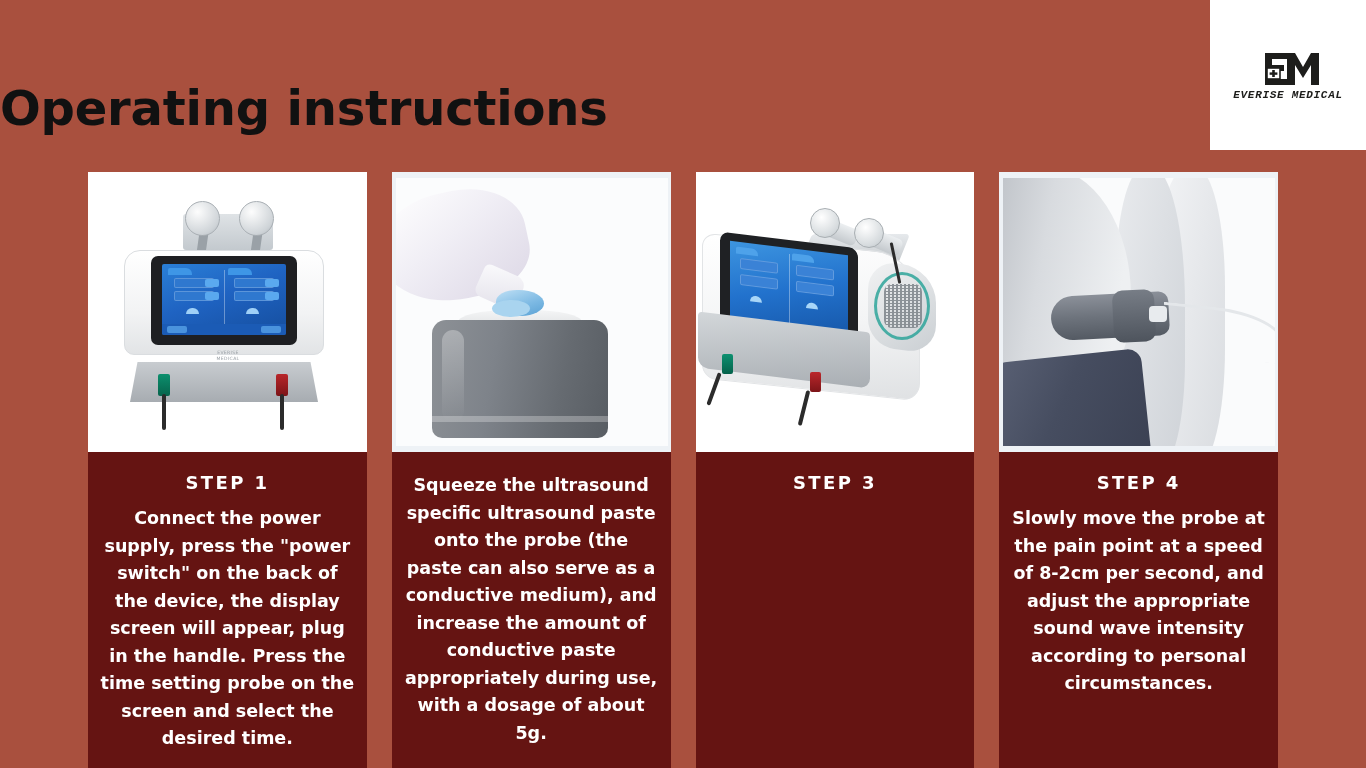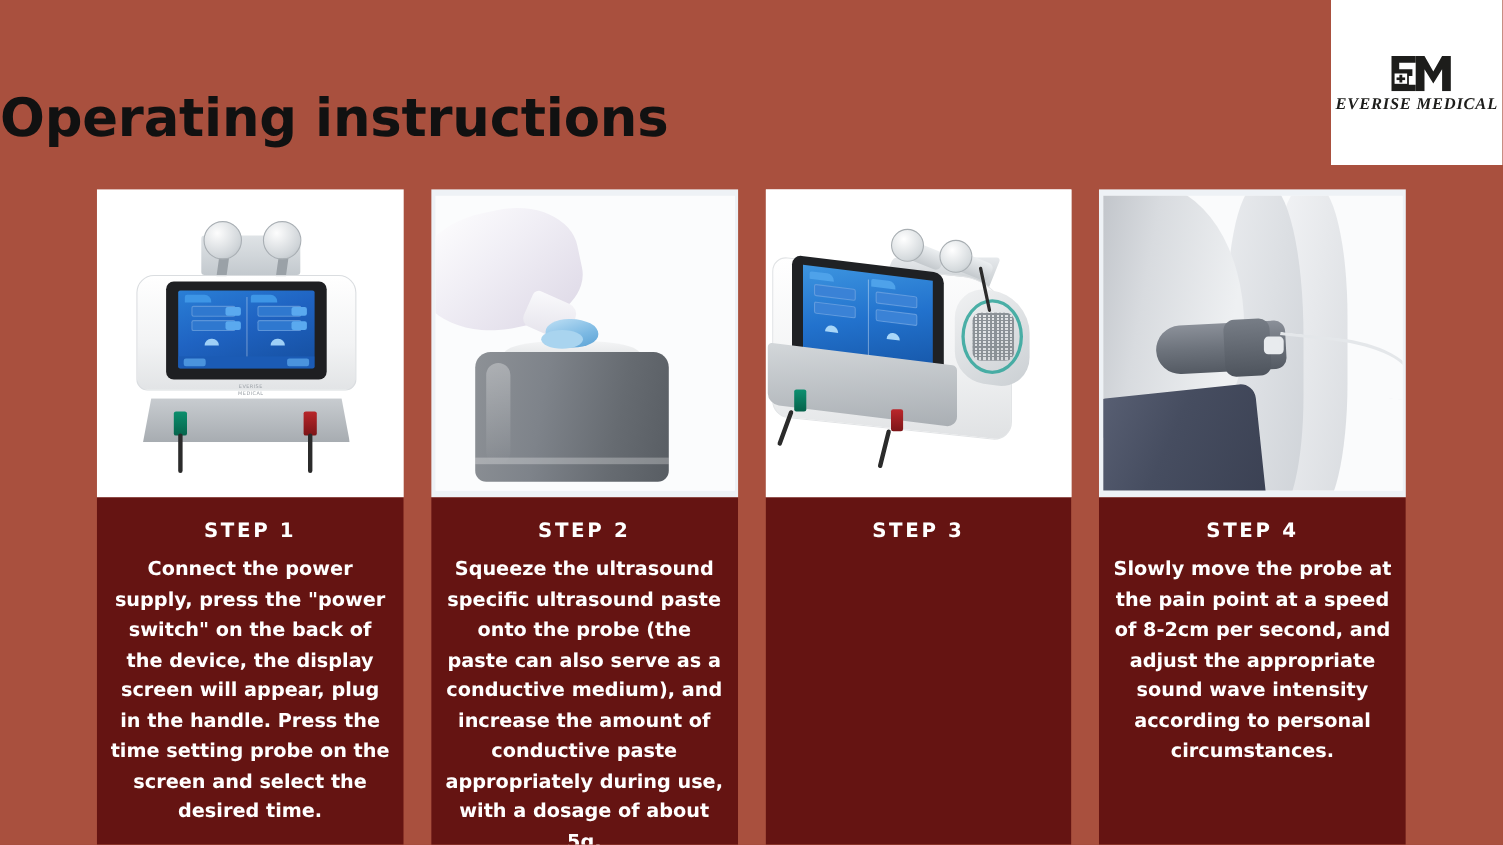--- a/index.html
+++ b/index.html
@@ -23,24 +23,24 @@
     width:156px; height:150px;
     background:#ffffff;
     display:flex;
     flex-direction:column;
     align-items:center;
     justify-content:center;
     gap:4px;
   }
   .logo-mark { width:62px; height:36px; display:block; }
   .logo-word {
-    font-family:Liberation Serif, serif;
+    font-family:Liberation Mono, monospace;
     font-style:italic;
     font-weight:700;
-    font-size:15px;
+    font-size:11px;
     letter-spacing:0.7px;
     color:#1d1d1b;
     white-space:nowrap;
   }
 
   
   .title {
     position:absolute;
     top:76px; left:0; width:1366px;
     font-family:"DejaVu Sans", sans-serif;
@@ -427,21 +427,20 @@
             <div class="m2-probe-top"></div>
             <div class="m2-gel"></div>
             <div class="m2-gel2"></div>
             <div class="m2-probe-body"></div>
             <div class="m2-probe-shine"></div>
             <div class="m2-probe-seam"></div>
           </div>
         </div>
       </div>
       <div class="card-body">
-        <div class="step-label">STEP 2</div>
         <div class="step-text">Squeeze the ultrasound specific ultrasound paste onto the probe (the paste can also serve as a conductive medium), and increase the amount of conductive paste appropriately during use, with a dosage of about 5g.</div>
       </div>
     </div>
 
     <div class="card">
       <div class="card-photo">
         <div class="photo-inner">
           <div class="m3-wrap">
             <div class="m3-holder"></div>
             <div class="m3-probestem s1"></div>

